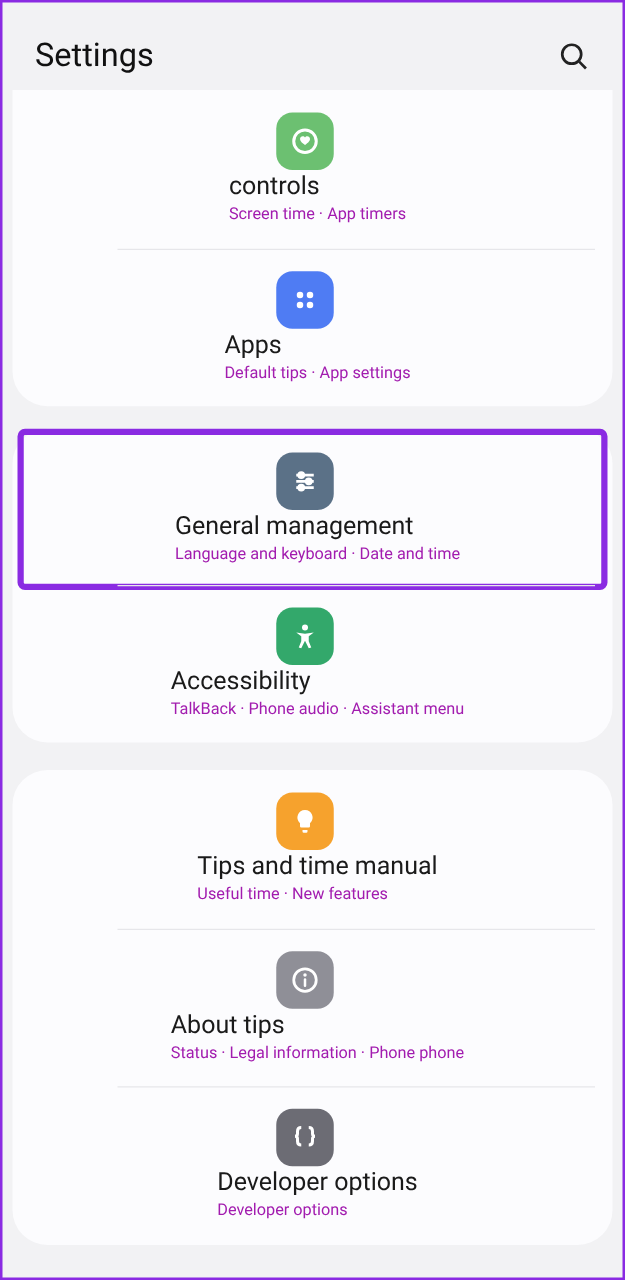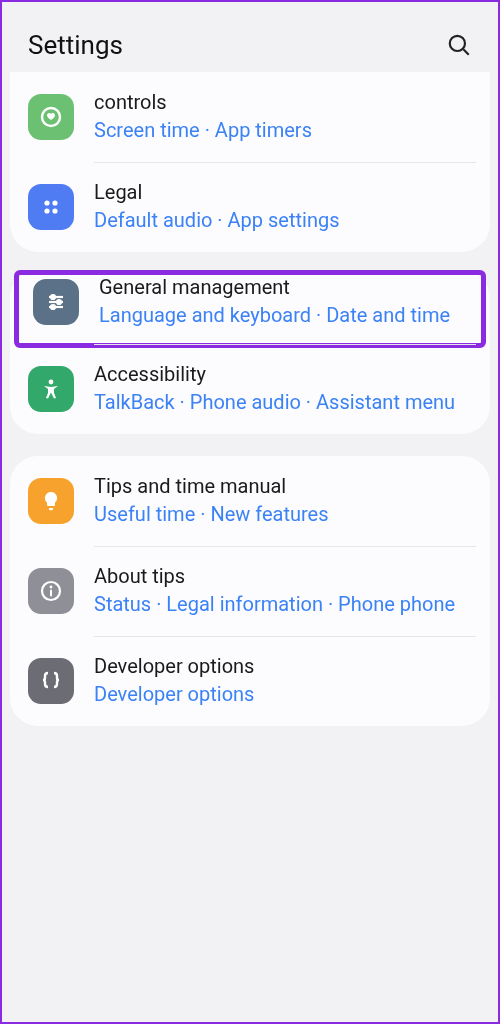--- a/index.html
+++ b/index.html
@@ -32,20 +32,21 @@
     margin: 0 8px 22px 8px;
     padding: 0;
     box-shadow: 0 0 0 rgba(0,0,0,0);
   }
   .card.first { margin-top: -6px; border-top-left-radius: 0; border-top-right-radius: 0;}
   .row {
     display: flex;
     align-items: center;
     padding: 18px 10px 18px 18px;
     position: relative;
+    flex-direction: column;
   }
   .row + .row::before {
     content: "";
     position: absolute;
     left: 84px; right: 14px; top: 0;
     height: 1px;
     background: #e6e6ea;
   }
   .icon-wrap {
     width: 46px; height: 46px;
@@ -57,29 +58,29 @@
   }
   .icon-wrap svg { width: 24px; height: 24px; }
   .row-text { flex: 1; min-width: 0; }
   .row-title {
     font-size: 20px;
     color: #1a1a1a;
     font-weight: 450;
     margin-bottom: 3px;
   }
   .row-sub {
-    font-size: 20px;
-    color: #3b82f6;
+    font-size: 13px;
+    color: #a21caf;
     line-height: 1.35;
   }
   .highlight {
     border: 5px solid #8a2be2;
     border-radius: 6px;
     margin: -4px 4px -4px 4px;
-    padding: 0 6px 14px 14px;
+    padding: 14px 6px 14px 14px;
   }
   
   .bg-green1 { background: #6cc071; }
   .bg-teal   { background: #11b3a0; }
   .bg-blue   { background: #4f7cf3; }
   .bg-grayblue { background: #5b7187; }
   .bg-green2 { background: #33a86b; }
   .bg-violet { background: #7d80ea; }
   .bg-orange { background: #f6a22d; }
   .bg-gray   { background: #8f8f97; }
@@ -114,22 +115,22 @@
   <div class="row">
     <div class="icon-wrap bg-blue">
       <svg viewBox="0 0 24 24" fill="currentColor">
           <circle cx="8" cy="8" r="2.6"></circle>
           <circle cx="16" cy="8" r="2.6"></circle>
           <circle cx="8" cy="16" r="2.6"></circle>
           <circle cx="16" cy="16" r="2.6"></circle>
         </svg>
     </div>
     <div class="row-text">
-      <div class="row-title">Legal</div>
-      <div class="row-sub">Default audio  ·  App settings</div>
+      <div class="row-title">Apps</div>
+      <div class="row-sub">Default tips  ·  App settings</div>
     </div>
   </div>
 </div>
 
 <div class="card">
   <div class="row highlight">
     <div class="icon-wrap bg-grayblue">
       <svg viewBox="0 0 24 24" fill="none" stroke="currentColor" stroke-width="2.2">
           <line x1="5" y1="7" x2="19" y2="7"></line>
           <circle cx="9" cy="7" r="2" fill="currentColor"></circle>

